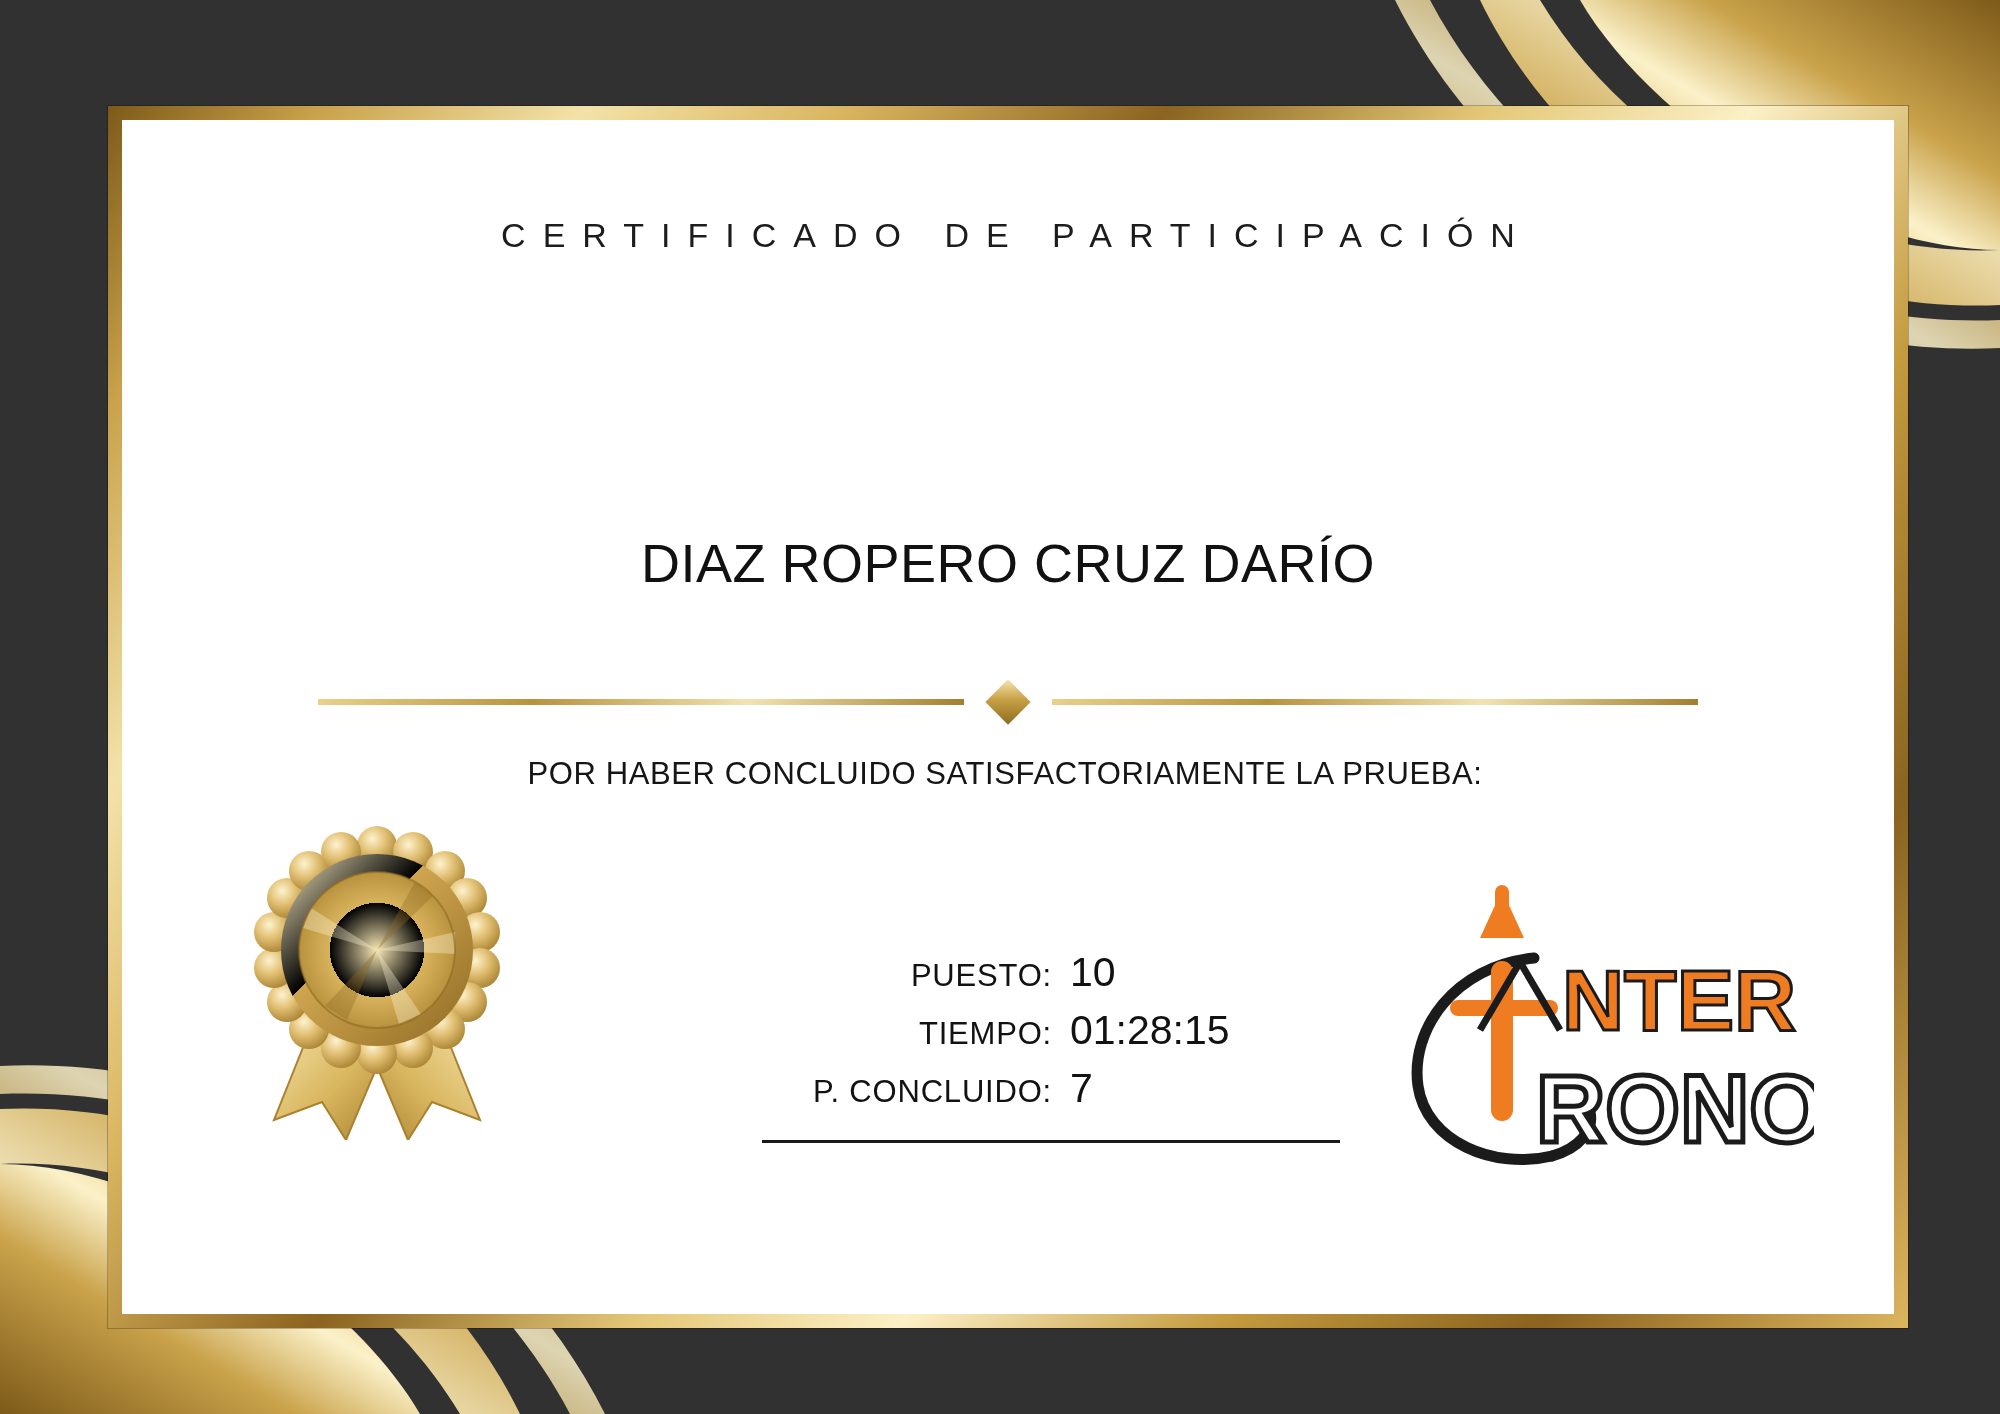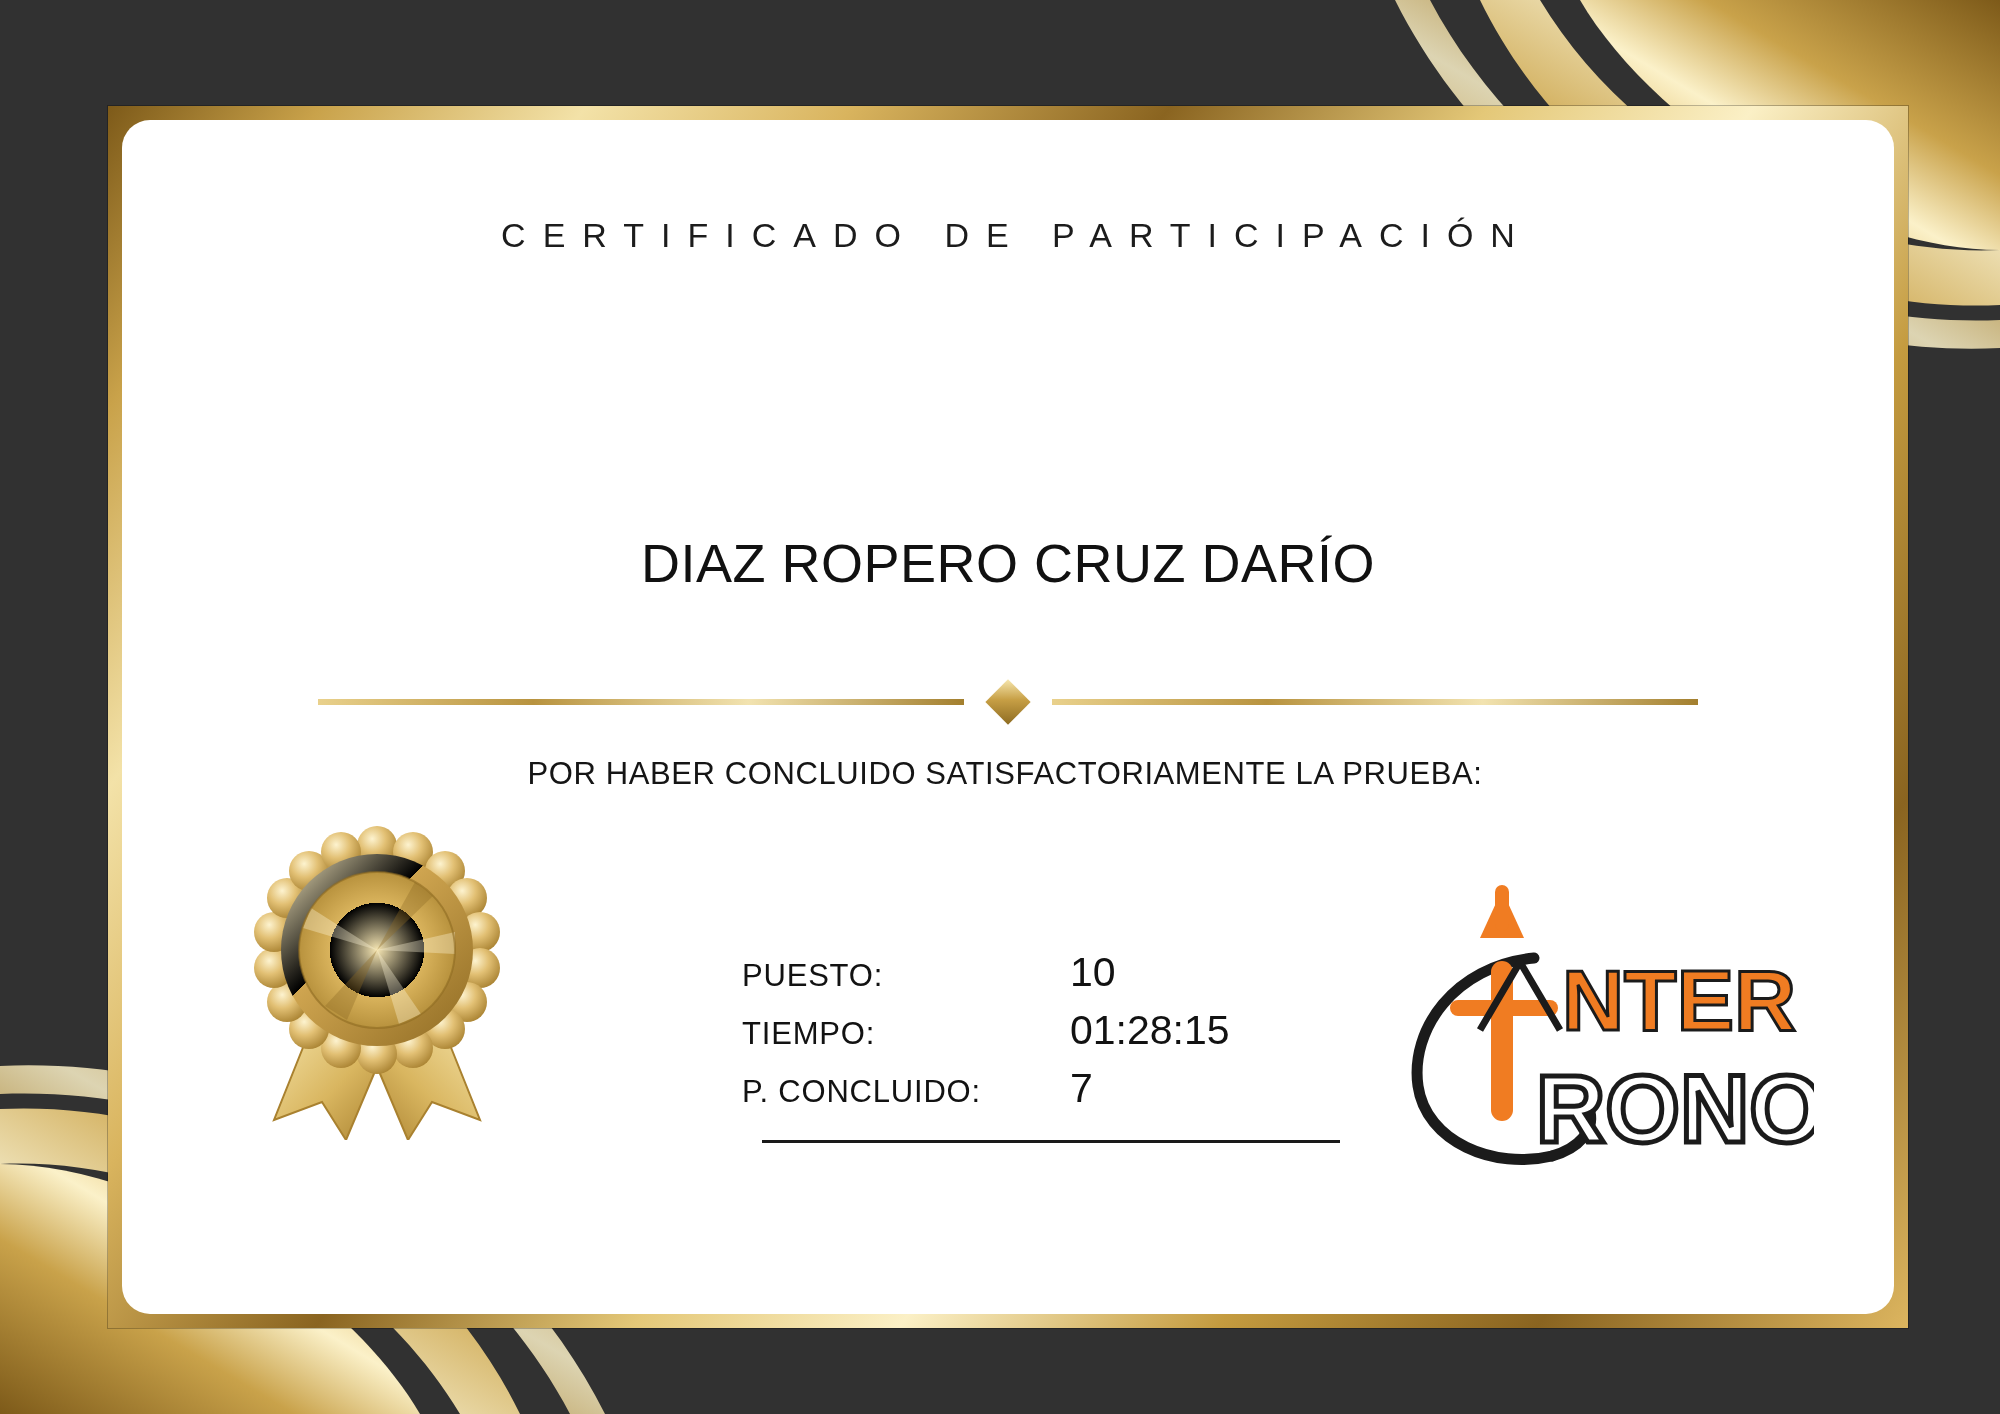--- a/index.html
+++ b/index.html
@@ -52,21 +52,20 @@
        #8a6420 86%,
        #dcb55f 100%);
     box-shadow: 0 0 0 1px rgba(0,0,0,0.25);
   }
   .card {
     position: relative;
     width: 100%;
     height: 100%;
     background: #ffffff;
     box-sizing: border-box;
-    border-radius: 28px;
   }
 
   
   .kicker {
     position: absolute;
     top: 96px;
     left: 0;
     right: 0;
     text-align: center;
     font-size: 34px;
@@ -135,21 +134,21 @@
     top: 826px;
     width: 600px;
   }
   .result-row {
     display: flex;
     align-items: baseline;
     margin-bottom: 8px;
   }
   .result-label {
     width: 310px;
-    text-align: left;
+    text-align: right;
     font-size: 31px;
     letter-spacing: 0.8px;
     color: #121212;
     margin-top: 12px;
   }
   .result-value {
     padding-left: 18px;
     font-size: 41px;
     color: #121212;
   }

